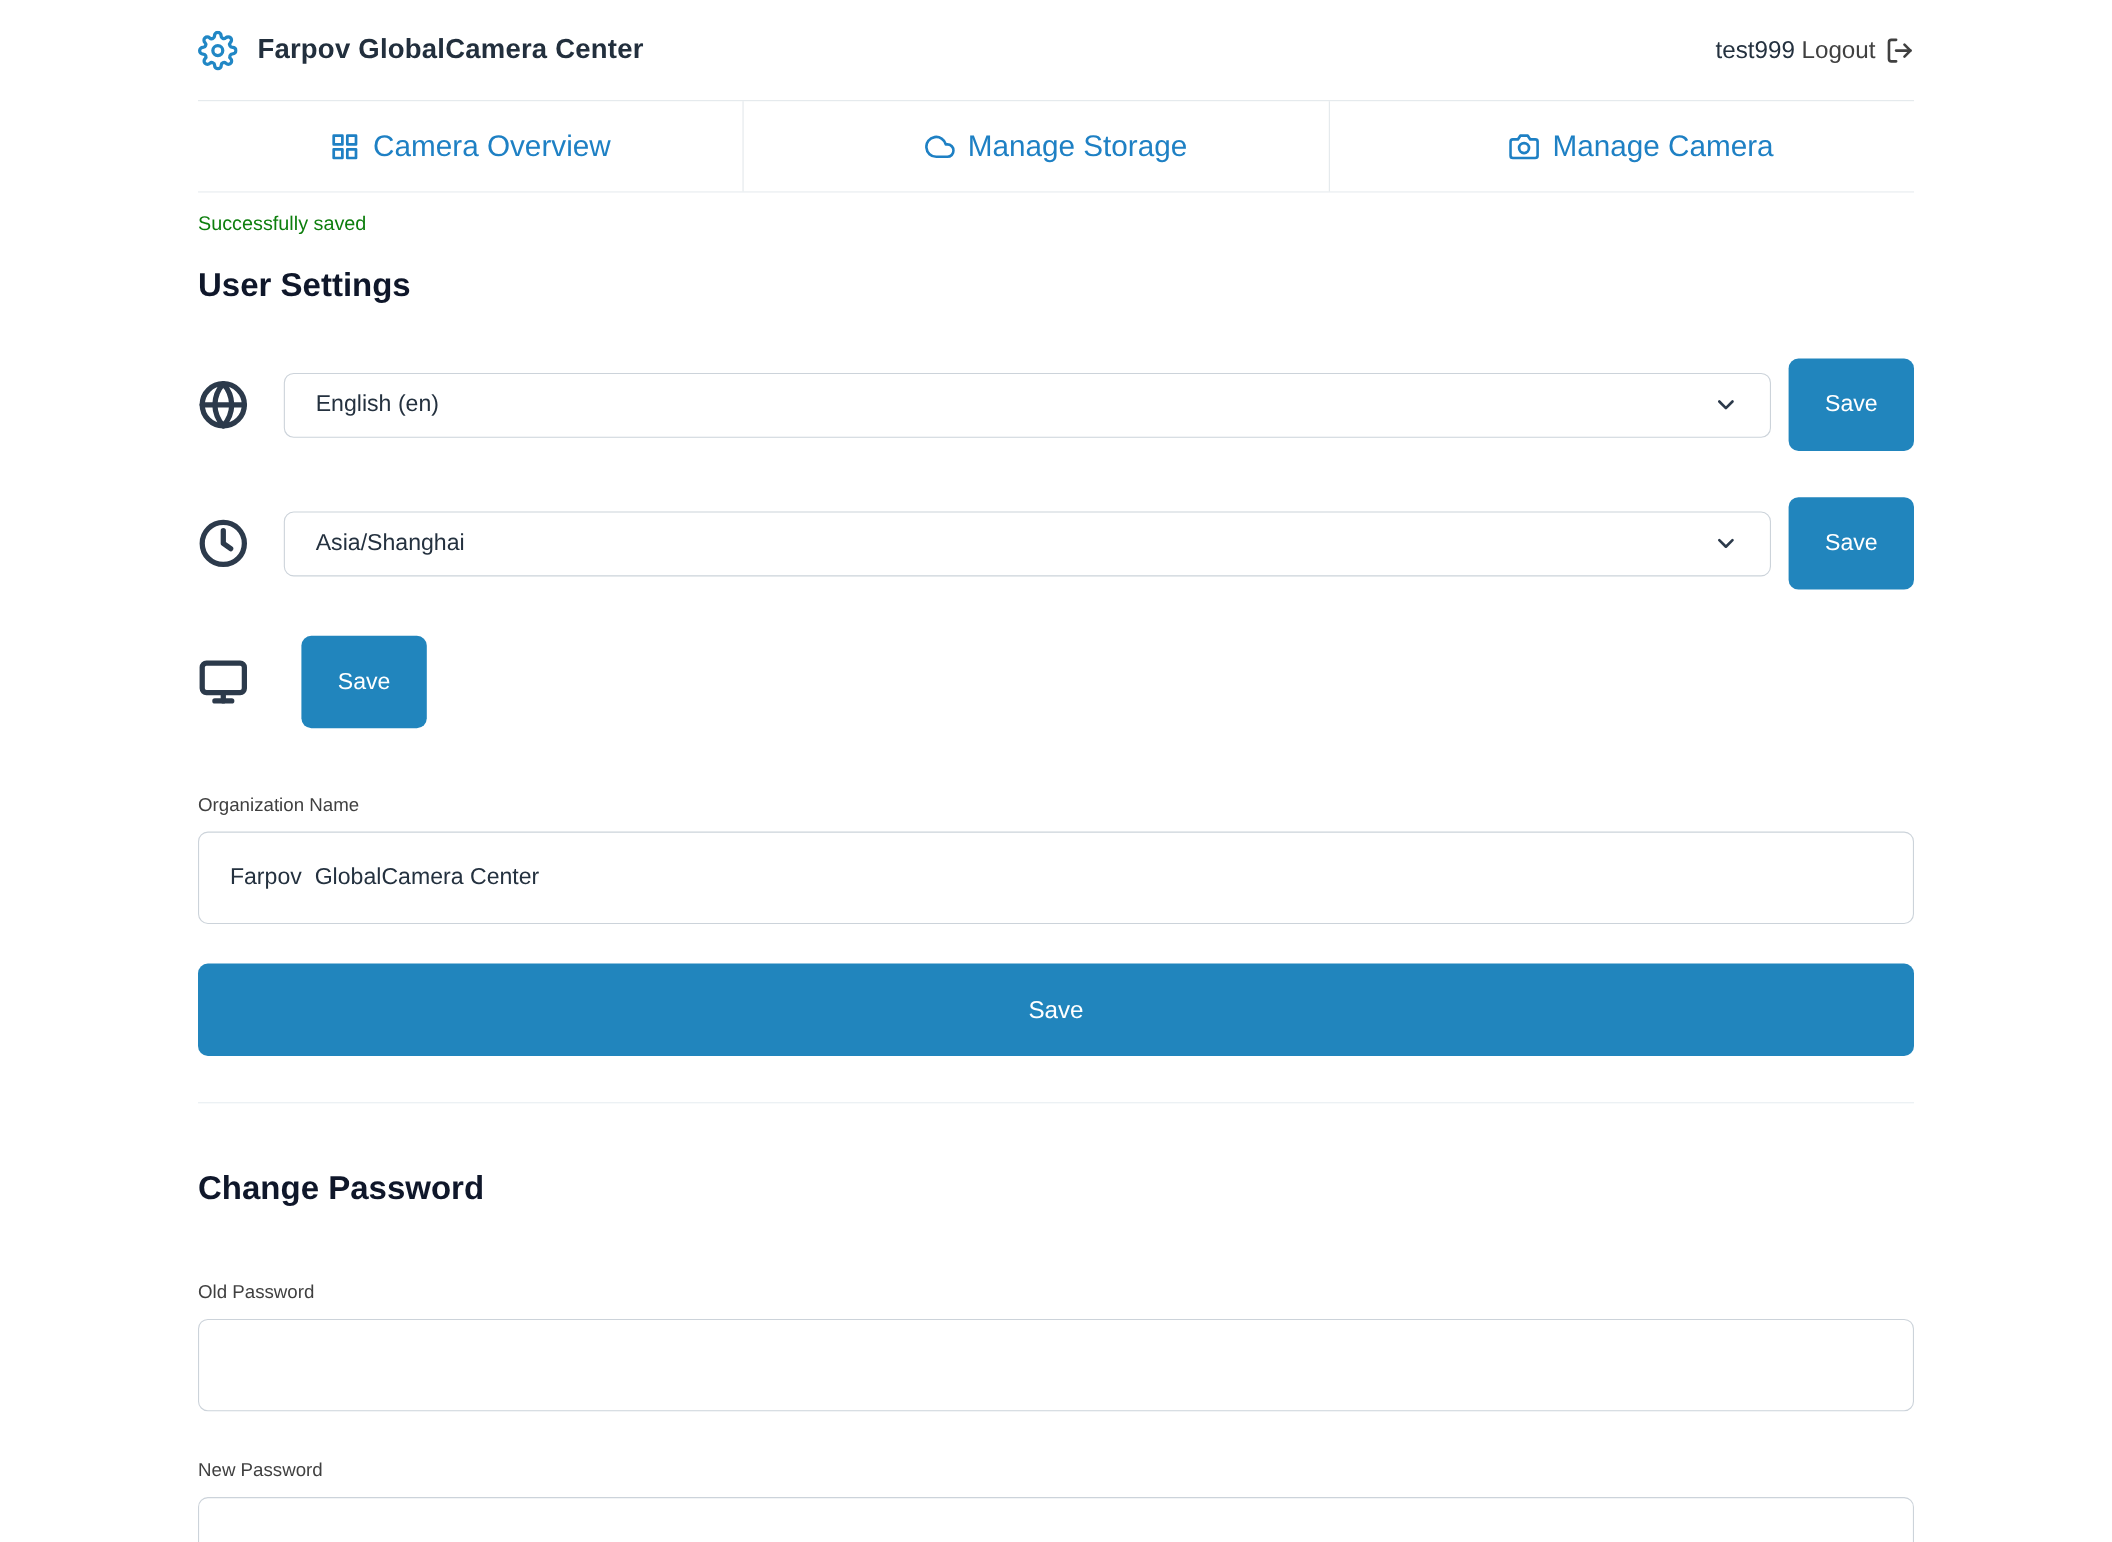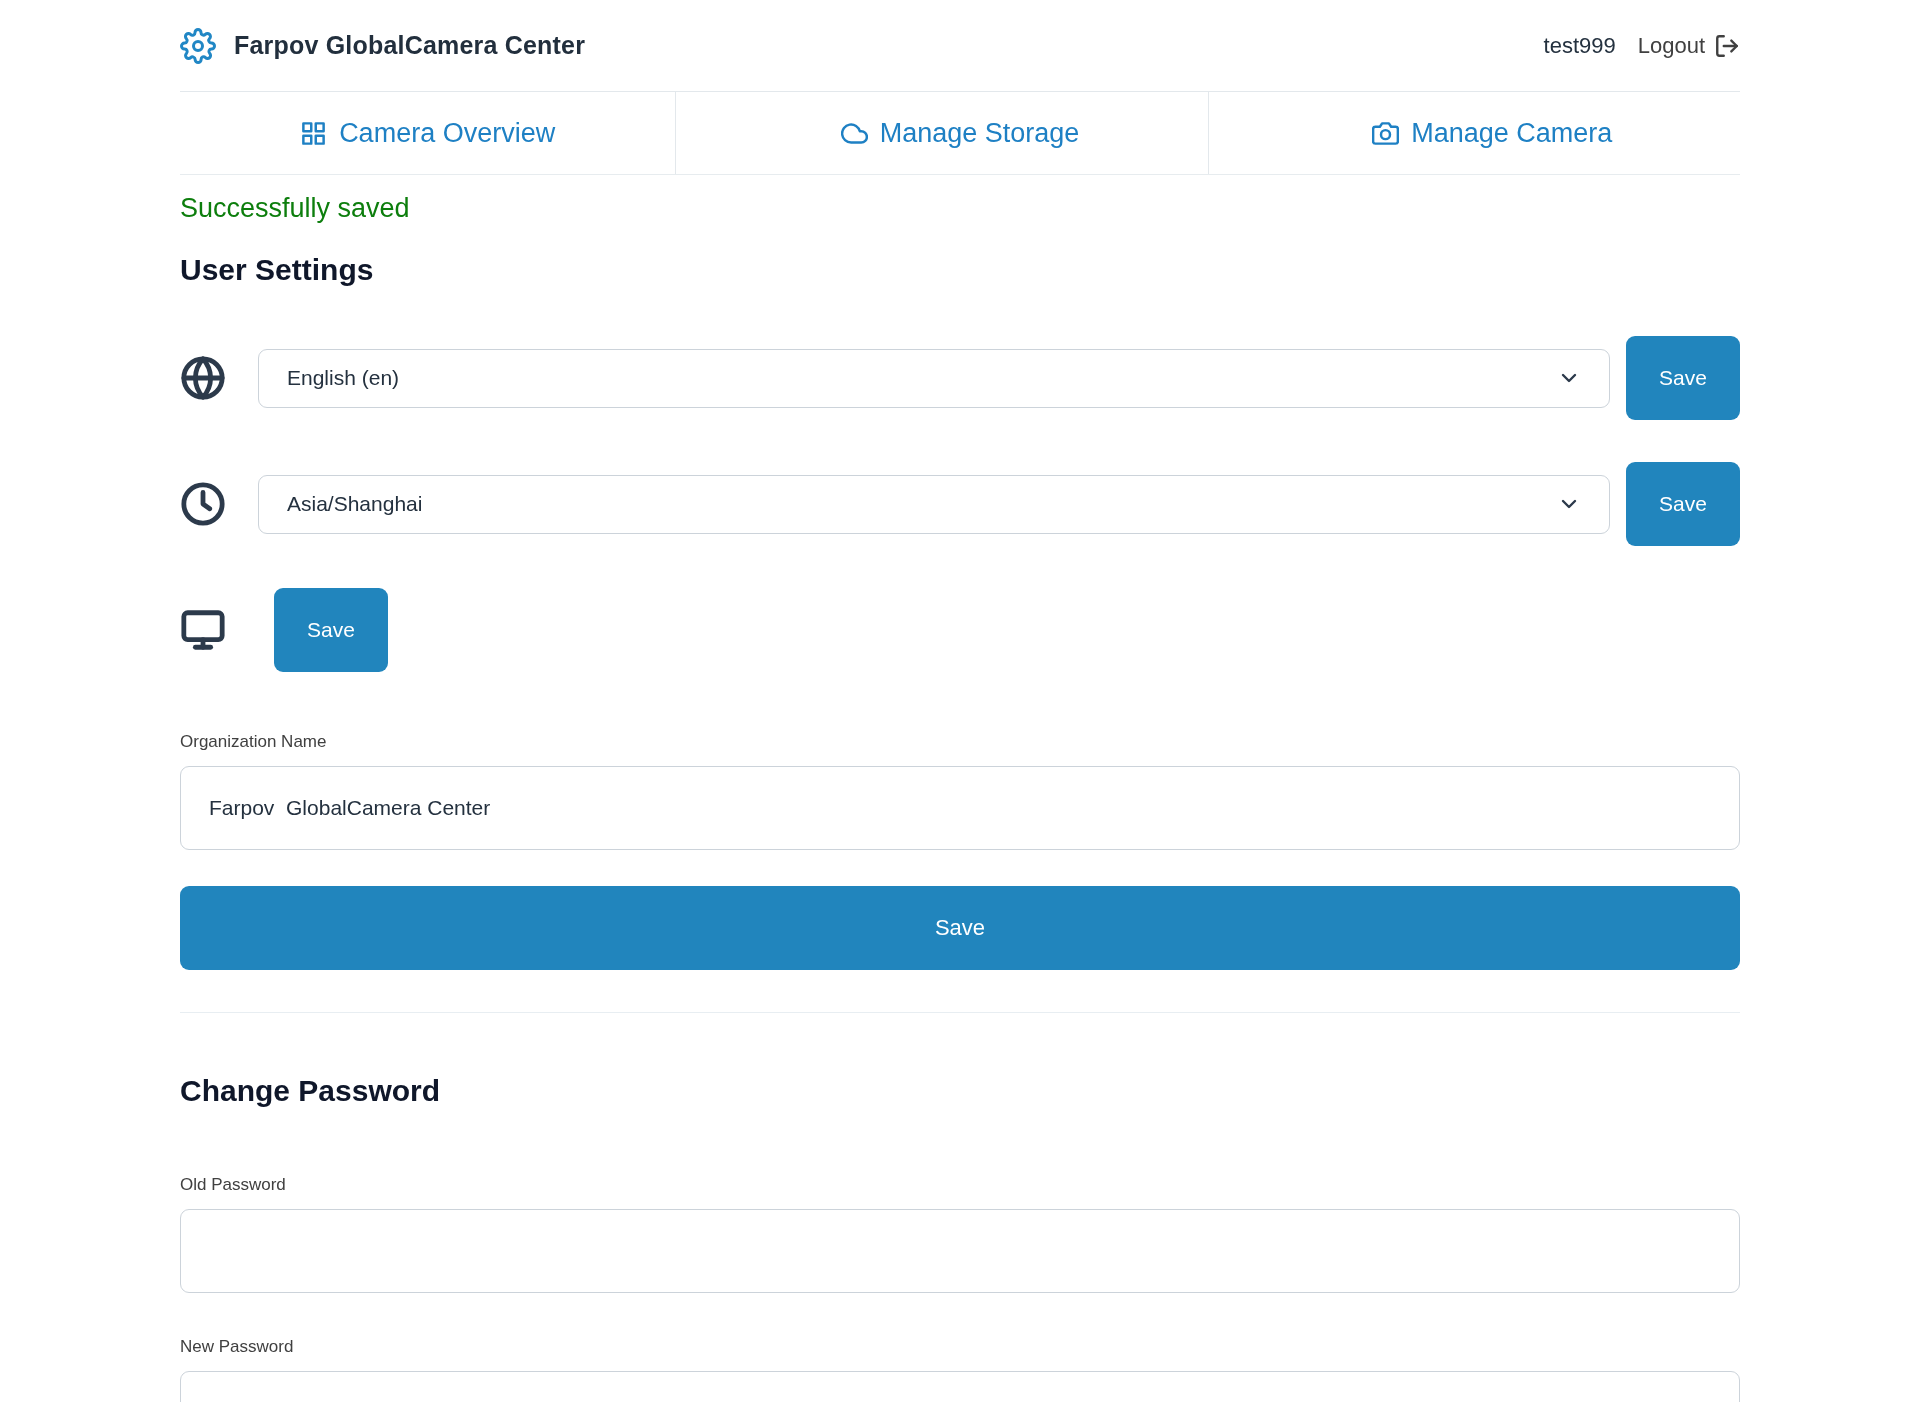--- a/index.html
+++ b/index.html
@@ -14,36 +14,36 @@
 
   
   header {
     height: 92px;
     display: flex; align-items: center; justify-content: space-between;
     border-bottom: 1px solid #e3e8ec;
   }
   .header-left { display: flex; align-items: center; gap: 18px; }
   .gear-wrap { width: 36px; height: 36px; color: #2187c5; display: flex; }
   .app-title { font-size: 25px; font-weight: bold; color: #222f3d; letter-spacing: 0.2px; }
-  .header-right { display: flex; align-items: center; gap: 22px; font-size: 22px; }
+  .header-right { display: flex; align-items: center; gap: 6px; font-size: 22px; }
   .username { color: #24313f; }
   .logout { display: flex; align-items: center; gap: 9px; color: #404040; text-decoration: none; cursor: pointer; }
   .logout-icon { width: 26px; height: 26px; display: flex; }
 
   
   nav.tabs { display: flex; border-bottom: 1px solid #e7ecef; height: 83px; }
   .tab {
     flex: 1; display: flex; align-items: center; justify-content: center; gap: 12px;
     color: #1e80c4; font-size: 27px; cursor: pointer;
   }
   .tab + .tab { border-left: 1px solid #e3e8ec; padding-left: 36px; }
   .tab-icon { width: 27px; height: 27px; display: flex; }
 
   
-  .success { margin-top: 18px; font-size: 27px; color: #0d7e0d; }
+  .success { margin-top: 18px; font-size: 18px; color: #0d7e0d; }
   h1.section-heading { margin: 0; font-size: 30px; font-weight: bold; color: #0f172a; line-height: 1.2; }
   #user-settings-heading { margin-top: 28px; }
 
   .setting-row { display: flex; align-items: center; margin-top: 42px; }
   .setting-row.first { margin-top: 48px; }
   .row-icon { width: 46px; height: 46px; color: #2c3a4b; flex: 0 0 auto; margin-right: 32px; display: flex; }
   .select-box {
     flex: 1; height: 59px;
     border: 1px solid #ccd3da; border-radius: 9px; background: #fff;
     display: flex; align-items: center; justify-content: space-between;

